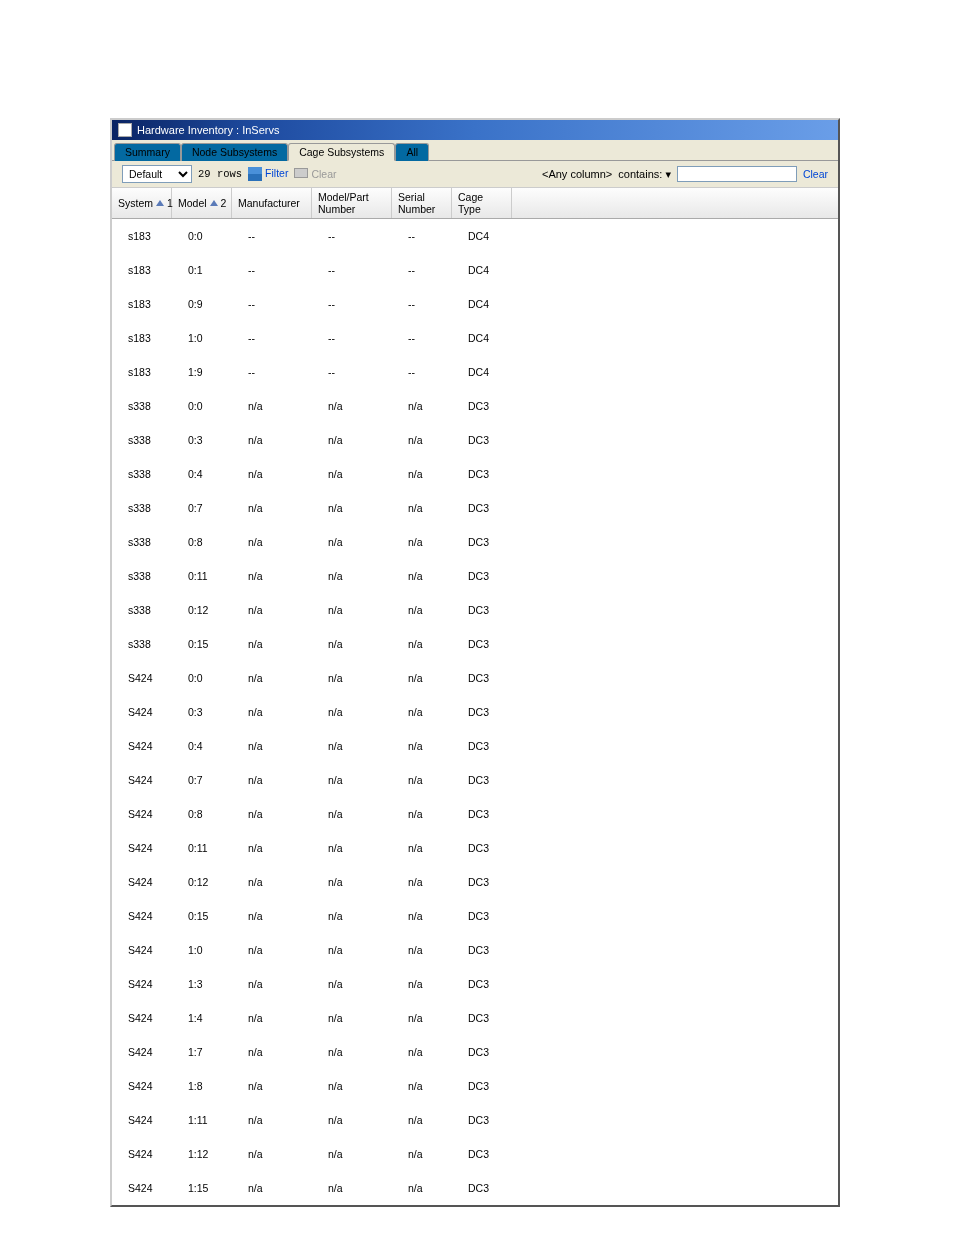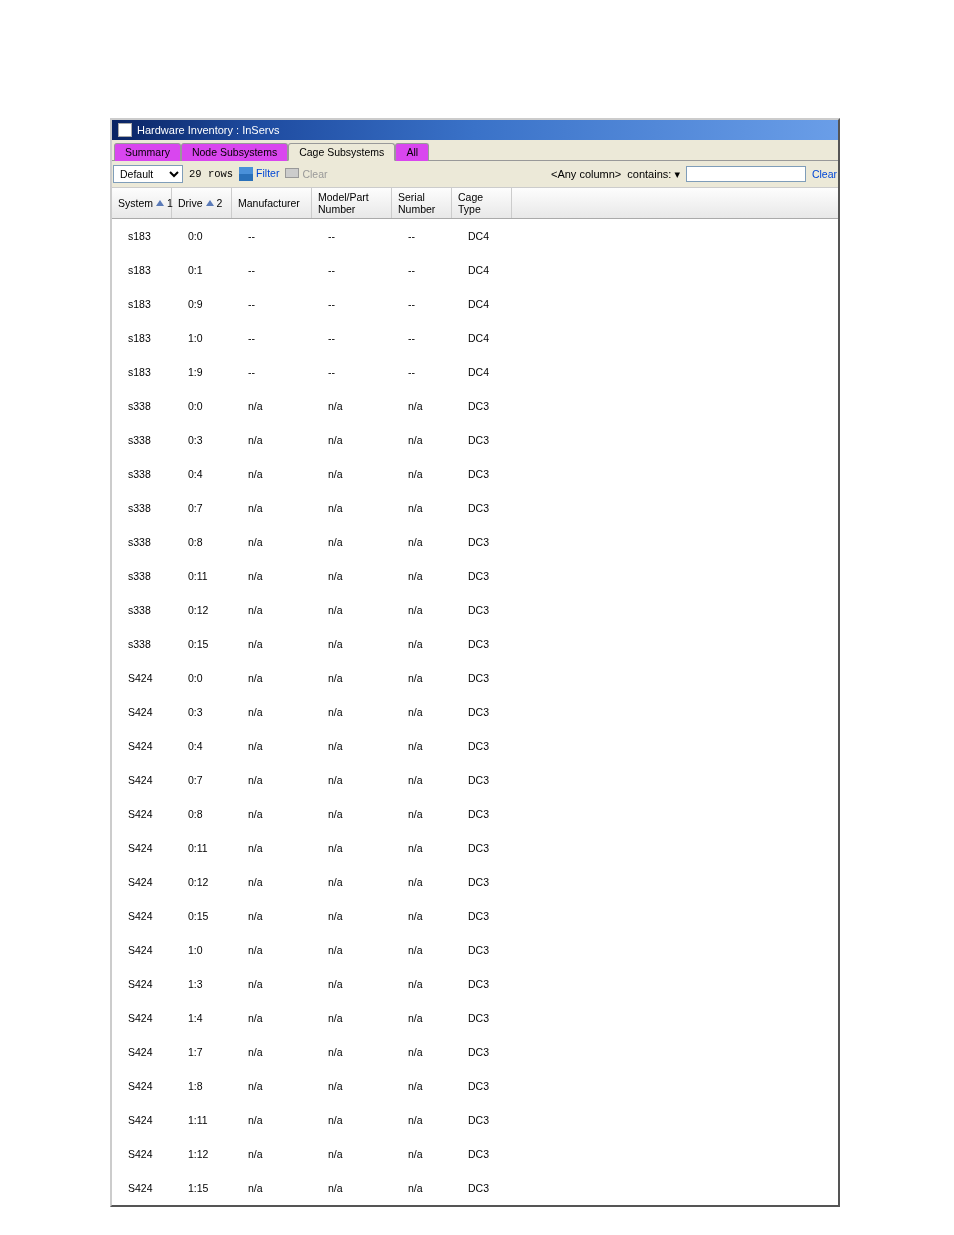--- a/index.html
+++ b/index.html
@@ -8,27 +8,27 @@
   .window { margin: 118px 20px 20px 110px; width: 730px; border: 2px solid #888; border-top-color: #ccc; border-left-color: #ccc; border-right-color: #555; border-bottom-color: #555; background: #ece9d8; }
   
   .titlebar {
     background: linear-gradient(to right, #0a2463 0%, #1e4ba0 20%, #3a72c8 50%, #6a9ee8 100%);
     color: #fff; padding: 3px 6px; font-weight: normal; font-size: 11px;
     display: flex; align-items: center; gap: 5px;
   }
   .titlebar-icon { width: 14px; height: 14px; background: #fff; display: inline-block; border: 1px solid #aaa; }
   
   .tabrow { display: flex; background: #ece9d8; border-bottom: 1px solid #999; padding-top: 2px; padding-left: 2px; }
-  .tab { padding: 2px 10px; border: 1px solid #999; border-bottom: none; background: #d946ef; margin-right: 0px; font-size: 10.5px; cursor: pointer; border-top-left-radius: 3px; border-top-right-radius: 3px; position: relative; top: 1px; }
+  .tab { padding: 2px 10px; border: 1px solid #999; border-bottom: none; background: #0369a1; margin-right: 0px; font-size: 10.5px; cursor: pointer; border-top-left-radius: 3px; border-top-right-radius: 3px; position: relative; top: 1px; }
   .tab.active { background: #ece9d8; border-bottom: 1px solid #ece9d8; font-weight: normal; }
   .subtabrow { display: flex; background: #ece9d8; border-bottom: 1px solid #999; padding-top: 2px; padding-left: 2px; }
   .subtab { padding: 2px 8px; border: 1px solid #999; border-bottom: none; background: #ece9d8; margin-right: 0px; font-size: 10.5px; cursor: pointer; border-top-left-radius: 3px; border-top-right-radius: 3px; position: relative; top: 1px; }
   .subtab.active { background: #ece9d8; border: 1px dotted #555; border-bottom: 1px solid #ece9d8; }
   
-  .toolbar { display: flex; align-items: center; padding: 4px 1px; gap: 6px; background: #ece9d8; }
+  .toolbar { display: flex; align-items: center; padding: 4px 10px; gap: 6px; background: #ece9d8; }
   .dropdown { font-size: 10.5px; padding: 1px 2px; width: 70px; background: #fff; border: 1px solid #7f9db9; }
   .rowcount { font-size: 10.5px; font-family: Liberation Mono, monospace; }
   .toolbtn { display: inline-flex; align-items: flex-start; gap: 3px; font-size: 10.5px; cursor: pointer; }
   .toolbtn.filter { color: #0046d5; }
   .toolbtn.clear { color: #999; }
   .filter-icon { width: 14px; height: 14px; display: inline-block; background: linear-gradient(to bottom, #4a90d9 0%, #4a90d9 50%, #2a70b9 50%, #2a70b9 100%); }
   .clear-icon { width: 14px; height: 10px; display: inline-block; background: #ccc; border: 1px solid #999; }
   .spacer { flex: 1; }
   .filter-input { font-size: 10.5px; border: 1px solid #7f9db9; padding: 1px 3px; width: 120px; background: #fff; }
   .clear-link { color: #0046d5; font-size: 10.5px; cursor: pointer; }
@@ -100,21 +100,21 @@
   </div>
 
   <div class="grid-wrap">
     <div class="grid-header">
       <div class="hcell c-system">
         <span>System</span>
         <span class="sort-icon"></span>
         <span>1</span>
       </div>
       <div class="hcell c-name">
-        <span>Drive</span>
+        <span>Model</span>
         <span class="sort-icon"></span>
         <span>2</span>
       </div>
       <div class="hcell c-mfr">Manufacturer</div>
       <div class="hcell c-model">Model/Part Number</div>
       <div class="hcell c-serial">Serial Number</div>
       <div class="hcell c-cage">Cage Type</div>
     </div>
     <div class="grid-body" id="grid-body">
         <div class="grid-row">

